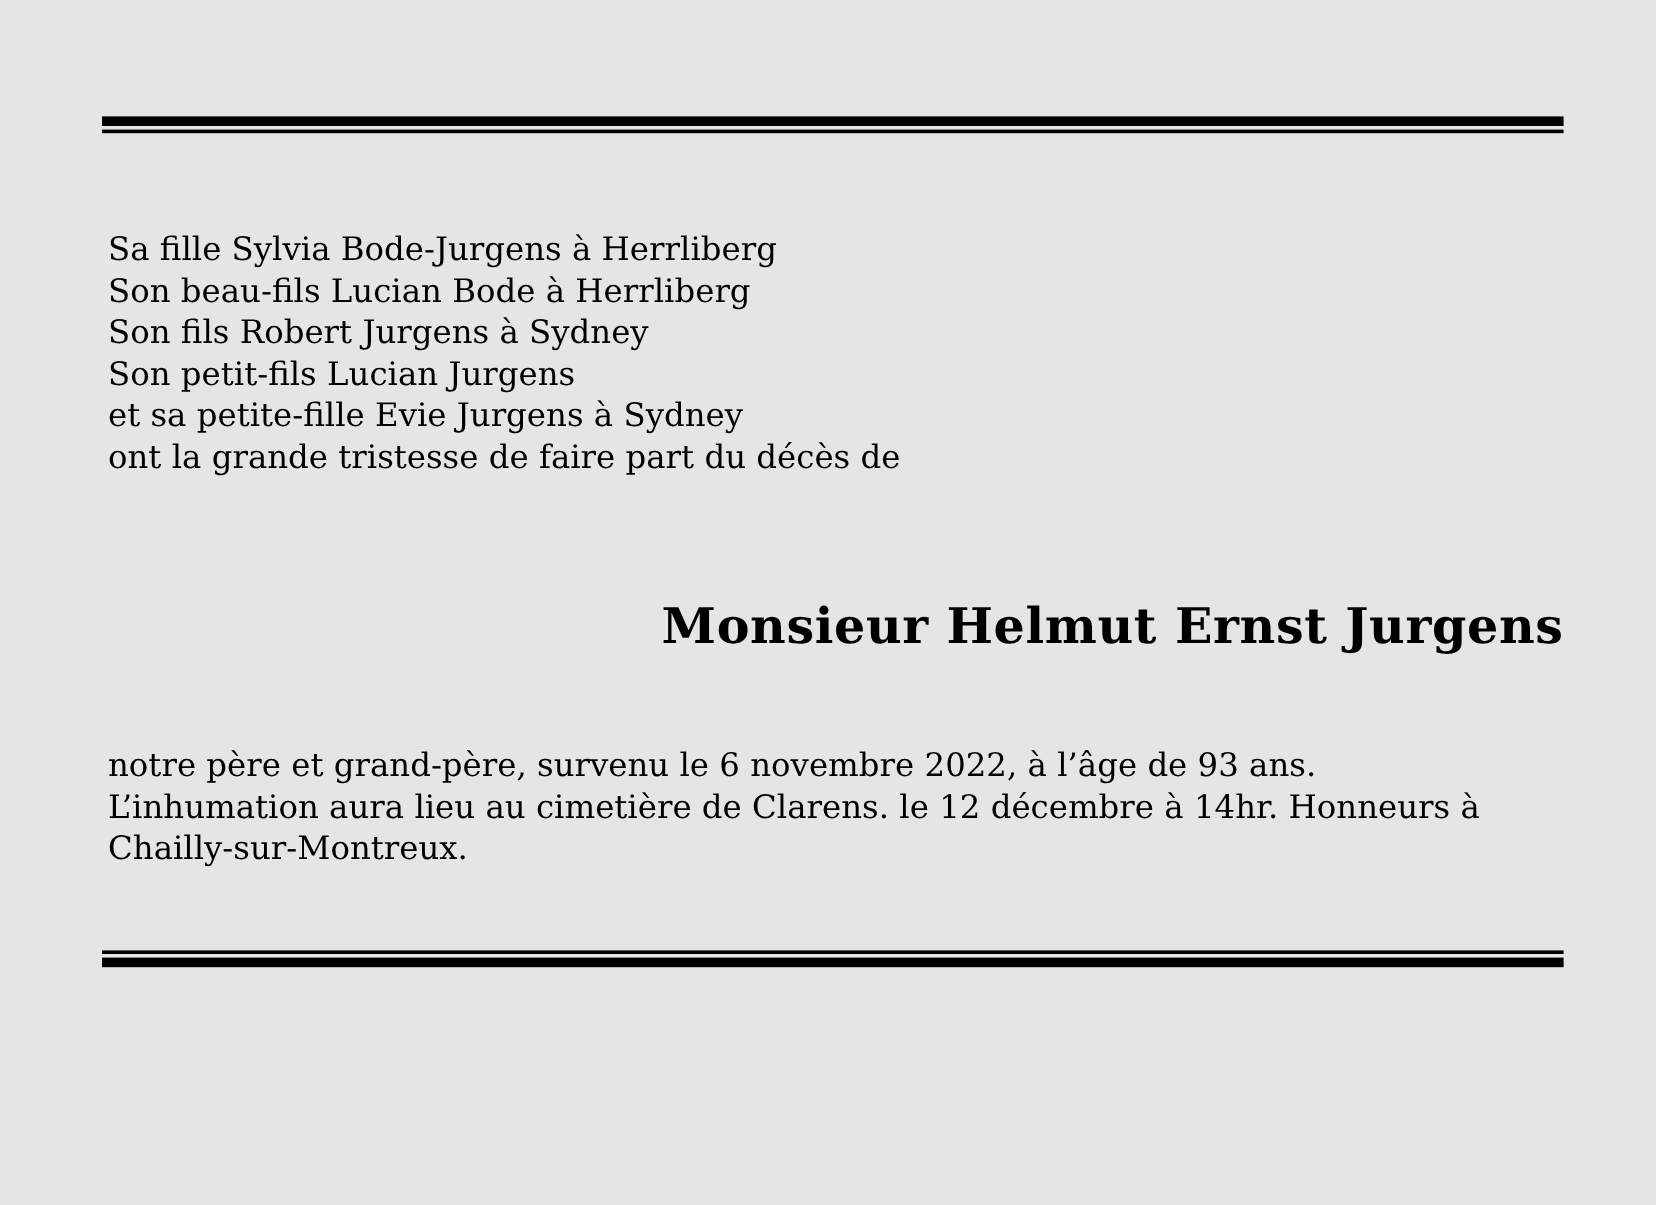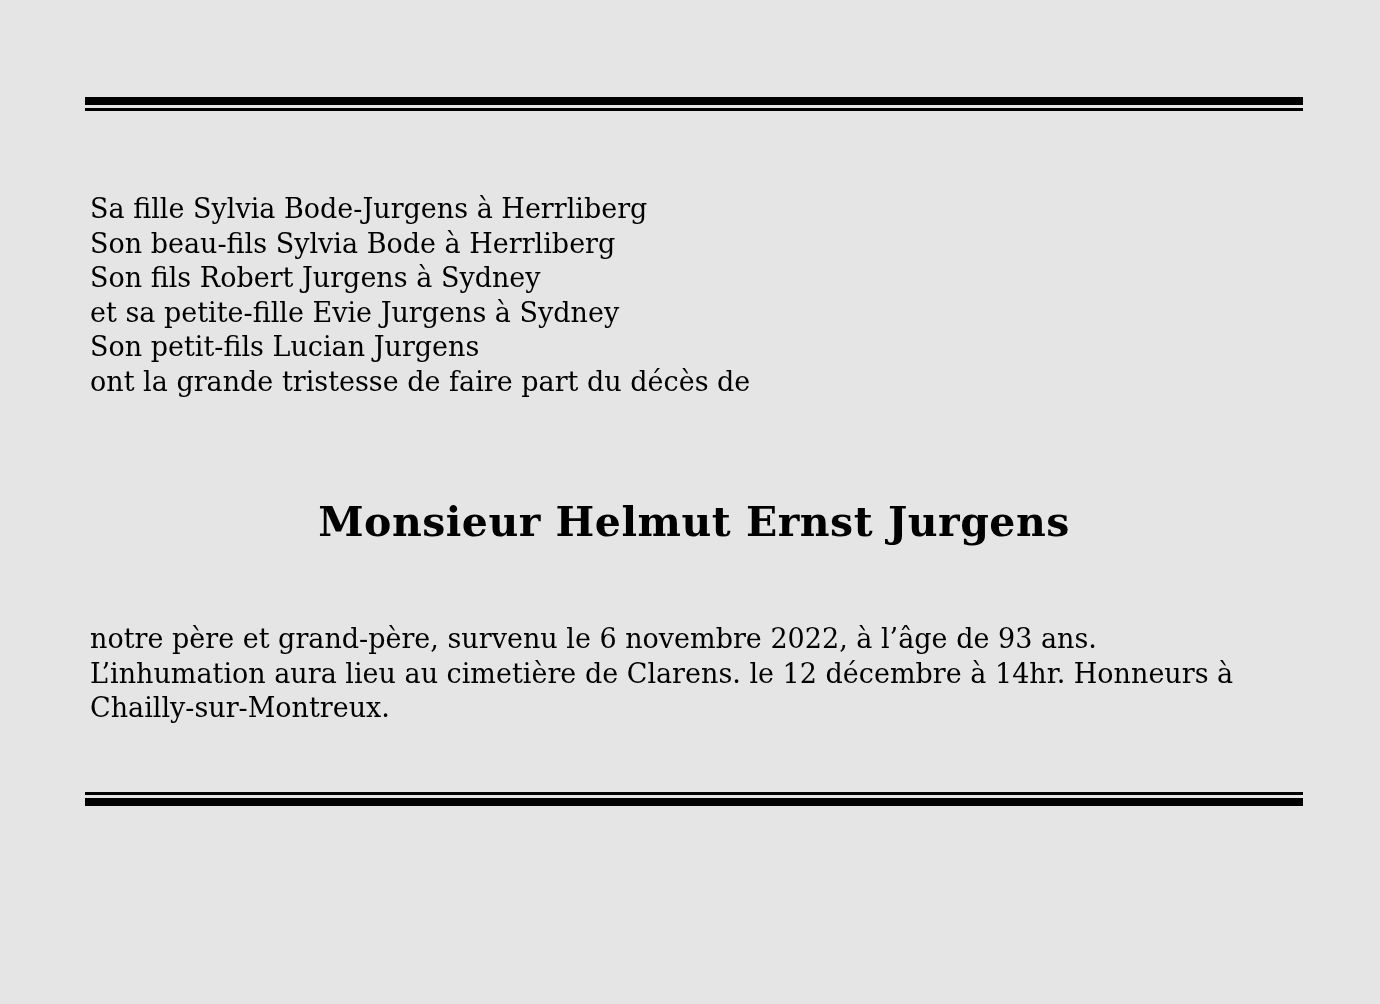--- a/index.html
+++ b/index.html
@@ -28,21 +28,21 @@
     margin-top: 81px;
     margin-left: 5px;
     font-size: 27px;
     line-height: 34.5px;
   }
   .title {
     margin-top: 99px;
     font-size: 41px;
     line-height: 48px;
     font-weight: 700;
-    text-align: center;
+    text-align: right;
     letter-spacing: 0.5px;
   }
   .body-block {
     margin-top: 76px;
     margin-left: 5px;
     font-size: 27px;
     line-height: 34.5px;
   }
   .rule-bottom { margin-top: 66px; }
   .line { white-space: nowrap; }
@@ -54,24 +54,24 @@
   <div class="content">
 
     <div class="rule rule-top">
       <div class="thick"></div>
       <div class="gap"></div>
       <div class="thin"></div>
     </div>
 
     <div class="intro">
       <div class="line">Sa fille Sylvia Bode-Jurgens à Herrliberg</div>
-      <div class="line">Son beau-fils Sylvia Bode à Herrliberg</div>
+      <div class="line">Son beau-fils Lucian Bode à Herrliberg</div>
       <div class="line">Son fils Robert Jurgens à Sydney</div>
+      <div class="line">Son petit-fils Lucian Jurgens</div>
       <div class="line">et sa petite-fille Evie Jurgens à Sydney</div>
-      <div class="line">Son petit-fils Lucian Jurgens</div>
       <div class="line">ont la grande tristesse de faire part du décès de</div>
     </div>
 
     <div class="title">Monsieur Helmut Ernst Jurgens</div>
 
     <div class="body-block">
       <div class="line">notre père et grand-père, survenu le 6 novembre 2022, à l’âge de 93 ans.</div>
       <div class="line">L’inhumation aura lieu au cimetière de Clarens. le 12 décembre à 14hr. Honneurs à</div>
       <div class="line">Chailly-sur-Montreux.</div>
     </div>

